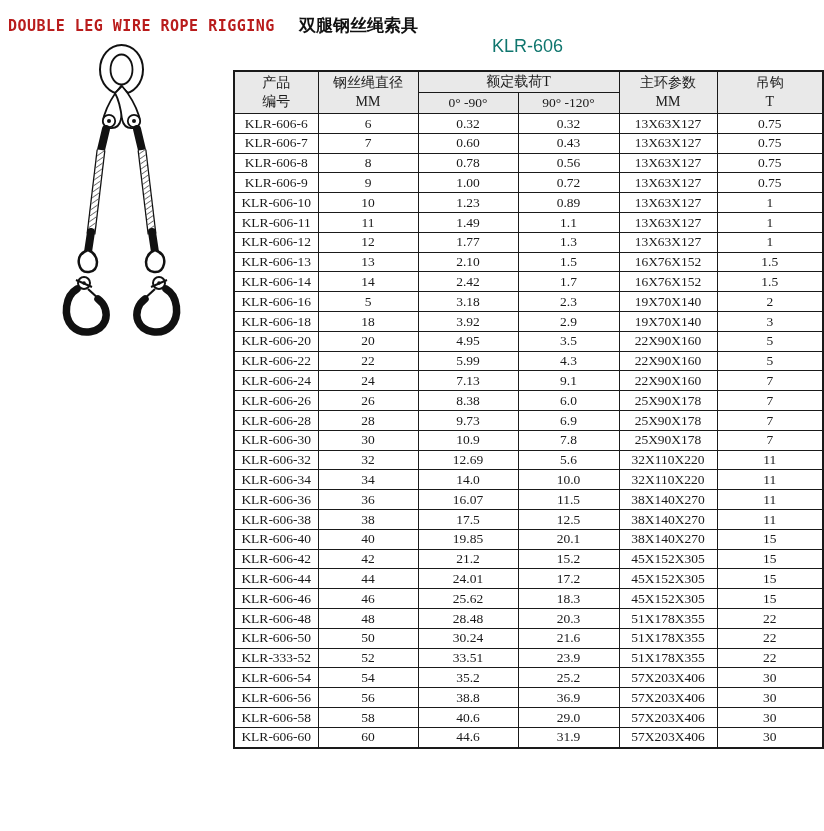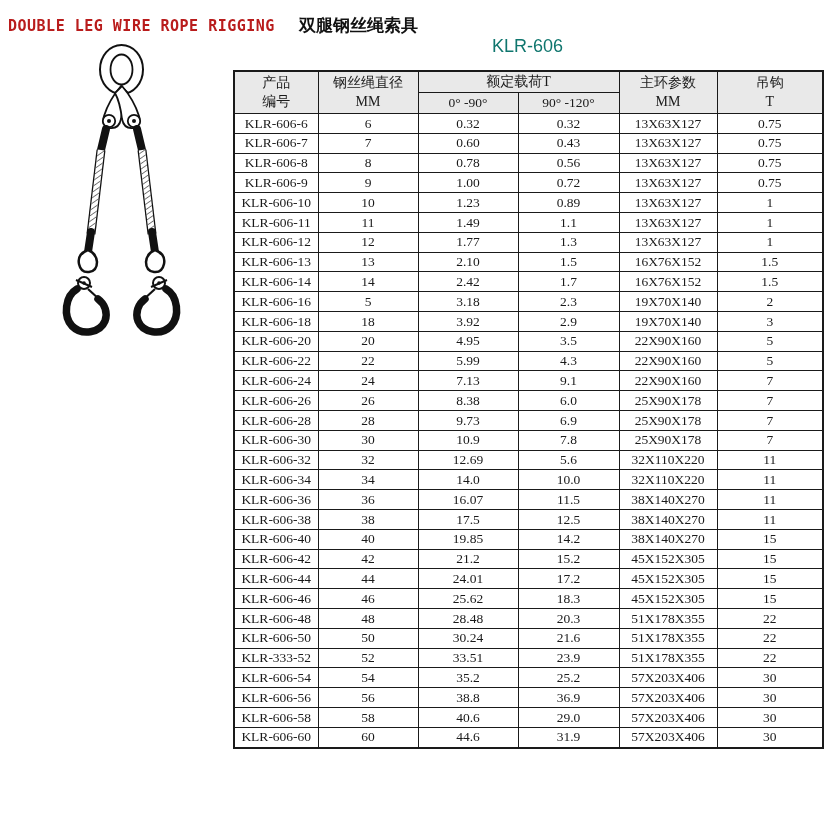--- a/index.html
+++ b/index.html
@@ -306,21 +306,21 @@
         <td>38</td>
         <td>17.5</td>
         <td>12.5</td>
         <td>38X140X270</td>
         <td>11</td>
       </tr>
       <tr>
         <td>KLR-606-40</td>
         <td>40</td>
         <td>19.85</td>
-        <td>14.2</td>
+        <td>20.1</td>
         <td>38X140X270</td>
         <td>15</td>
       </tr>
       <tr>
         <td>KLR-606-42</td>
         <td>42</td>
         <td>21.2</td>
         <td>15.2</td>
         <td>45X152X305</td>
         <td>15</td>

